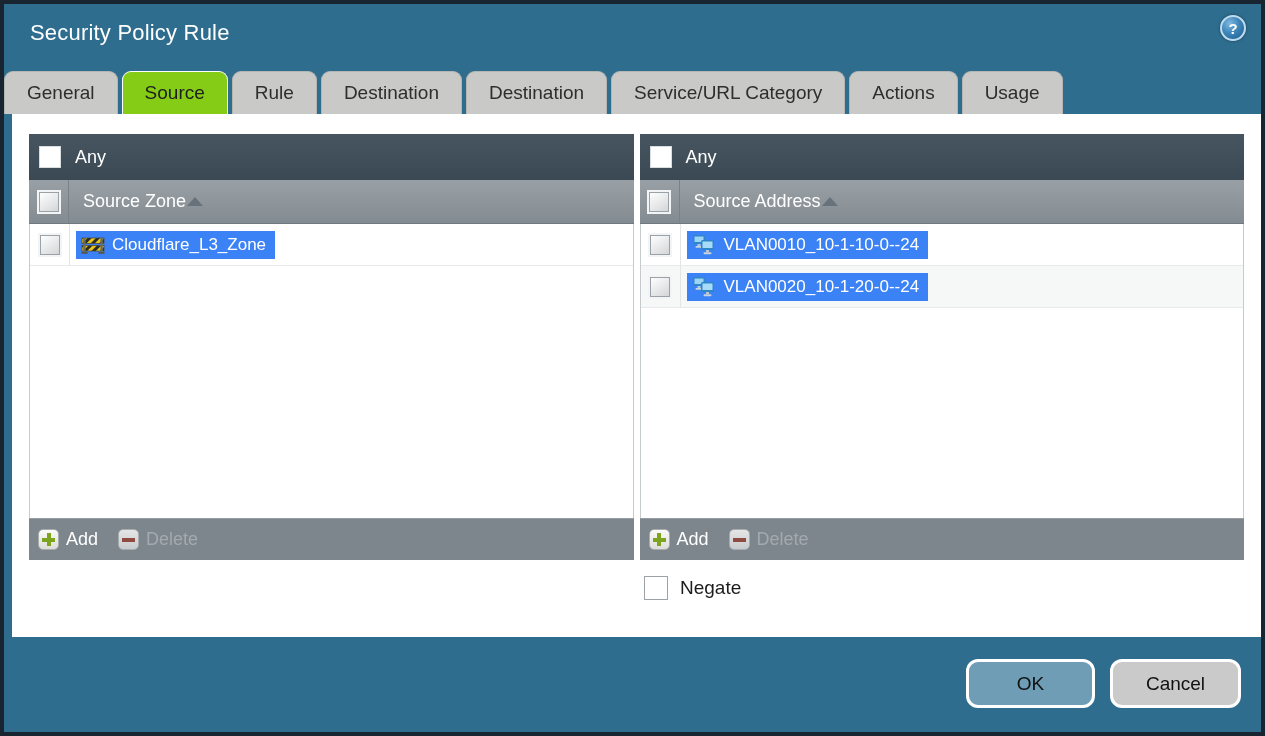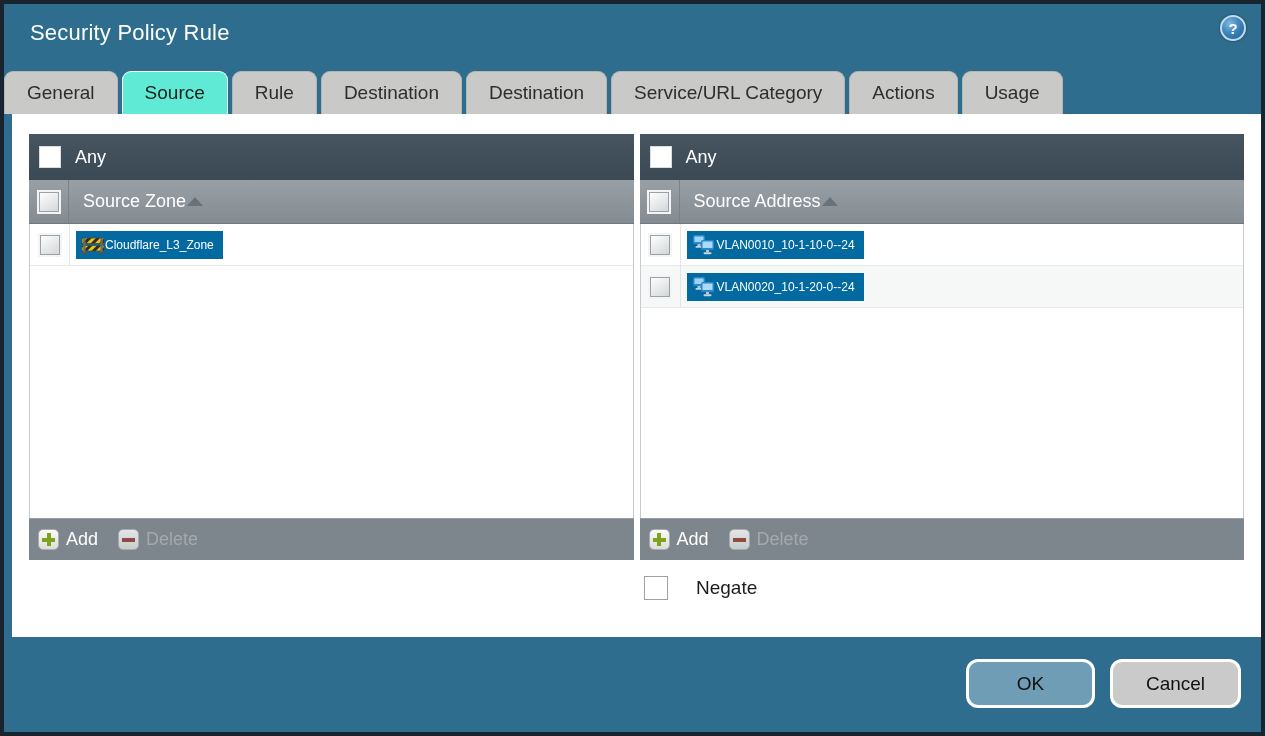--- a/index.html
+++ b/index.html
@@ -32,21 +32,21 @@
 
   
   .tabbar { display:flex; height:50px; align-items:flex-end; }
   .tab {
     background:#C9C9C7; color:#2E2E2E;
     font-size:19px; padding:11px 22px 12px;
     border-radius:9px 9px 0 0; margin-right:4px;
     cursor:pointer; white-space:nowrap; line-height:1;
     border:1px solid #B5B5B3; border-bottom:none;
   }
-  .tab.active { background:#5eead4; color:#1F1F1F; border-color:#FFFFFF; }
+  .tab.active { background:#84cc16; color:#1F1F1F; border-color:#FFFFFF; }
 
   
   .content {
     position:absolute; left:8px; top:110px;
     width:1249px; height:523px;
     background:#FFFFFF;
     padding:20px 17px 0 17px;
   }
   .panels { display:flex; gap:6px; }
   .panel { width:688px; }
@@ -88,23 +88,23 @@
     overflow:hidden;
   }
   .row {
     height:42px; display:flex; align-items:center;
     border-bottom:1px solid #E7E9EA; cursor:pointer;
   }
   .row:nth-child(even) { background:#F6F7F7; }
   .row .cb-cell { width:40px; display:flex; justify-content:center; align-items:center;
                   align-self:stretch; border-right:1px solid #E2E5E6; }
   .tag {
-    margin-left:6px; background:#0369a1; color:#FFFFFF;
-    font-size:12px; height:28px; padding:0 9px 0 5px;
-    display:inline-flex; align-items:center; cursor:pointer;
+    margin-left:6px; background:#3b82f6; color:#FFFFFF;
+    font-size:17px; height:28px; padding:0 9px 0 5px;
+    display:inline-flex; align-items:center; gap:7px; cursor:pointer;
   }
 
   .panel-footer {
     height:42px; background:#7E868D; display:flex; align-items:center;
     padding-left:9px; gap:20px; border-top:1px solid #979DA3;
   }
   .tool-btn { display:flex; align-items:center; gap:7px; cursor:pointer; font-size:18px; }
   .tool-btn .mini {
     width:21px; height:21px; border-radius:5px;
     border:1px solid #A7ACAF;
@@ -116,21 +116,21 @@
   .del-btn .mini { background:linear-gradient(#E3E5E6, #C9CCCE); }
 
   .plus { position:relative; width:13px; height:13px; }
   .plus::before, .plus::after { content:""; position:absolute; background:#7CA41F; }
   .plus::before { left:4.5px; top:0; width:4px; height:13px; }
   .plus::after  { left:0; top:4.5px; width:13px; height:4px; }
   .minus { width:13px; height:4px; background:#8F4A41; }
 
   .negate-row {
     margin-left:615px; margin-top:16px;
-    display:flex; align-items:center; gap:28px;
+    display:flex; align-items:center; gap:12px;
   }
   .cb-negate { width:24px; height:24px; background:#FFFFFF; border:1px solid #9CA3A8; cursor:pointer; }
   .negate-label { font-size:19px; color:#1C1C1C; }
 
   
   .btn-row {
     position:absolute; right:20px; bottom:24px;
     display:flex; gap:15px;
   }
   .btn {

